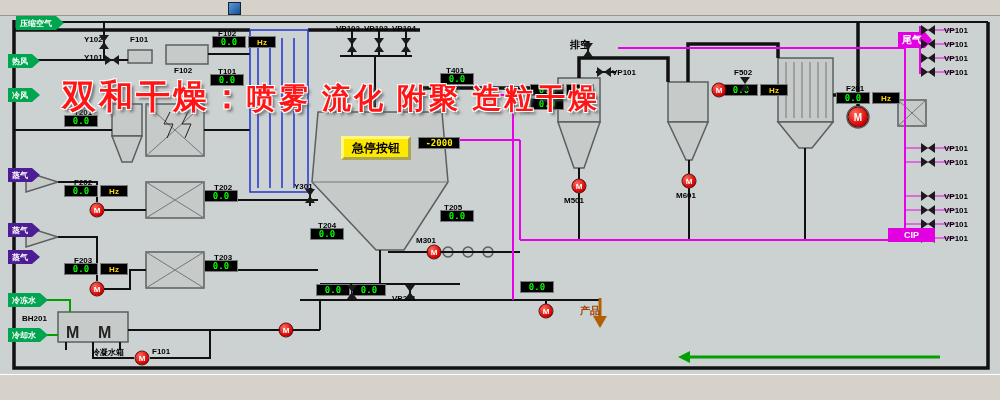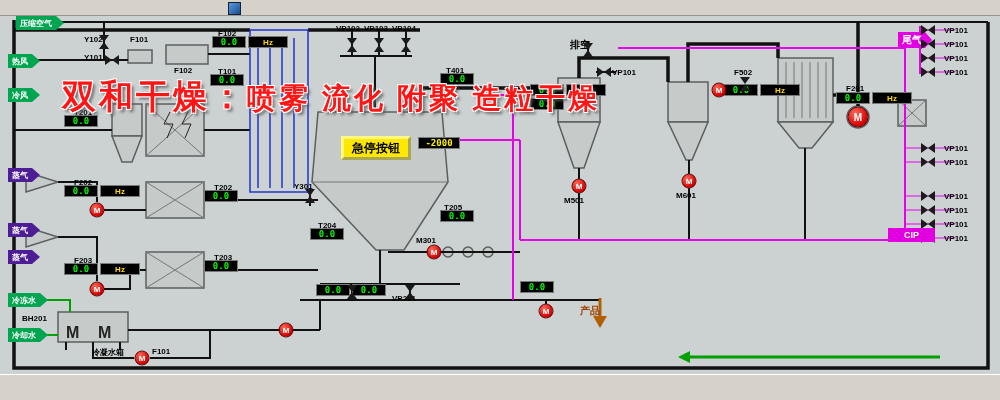--- a/index.html
+++ b/index.html
@@ -18,21 +18,21 @@
   #overlay{position:absolute;inset:0;z-index:4;}
   .tag{position:absolute;font-size:8px;font-weight:bold;color:#000;white-space:nowrap;z-index:5;}
   .lbl-big{font-size:10px;}
   .lbl-product{color:#a04000;font-size:10px;}
   .lbl-gas{background:#e000e0;color:#fff;font-size:10px;padding:1px 10px 1px 4px;
            clip-path:polygon(0 0,calc(100% - 7px) 0,100% 50%,calc(100% - 7px) 100%,0 100%);}
   .disp{position:absolute;height:12px;min-width:30px;background:#000;border:1px solid #7a7a7a;
         color:#00ff00;font-family:"DejaVu Sans Mono",monospace;font-size:9px;font-weight:bold;
         display:flex;align-items:center;justify-content:center;box-sizing:border-box;z-index:6;}
   .disp.y{color:#ffee00;}
-  .hzchip{position:absolute;height:12px;width:40px;background:#000;border:1px solid #7a7a7a;
+  .hzchip{position:absolute;height:12px;width:28px;background:#000;border:1px solid #7a7a7a;
           color:#ffd800;font-size:8px;font-weight:bold;display:flex;align-items:center;
           justify-content:center;box-sizing:border-box;z-index:6;}
   .pump{position:absolute;width:15px;height:15px;border-radius:50%;
         background:radial-gradient(circle at 35% 30%,#ff6a5a,#d40000 70%);
         border:1px solid #5c0000;color:#fff;font-size:8px;font-weight:bold;
         display:flex;align-items:center;justify-content:center;transform:translate(-50%,-50%);
         z-index:7;cursor:pointer;box-sizing:border-box;}
   .pump.big{width:21px;height:21px;font-size:10px;}
   .valve{position:absolute;width:14px;height:10px;transform:translate(-50%,-50%);z-index:7;cursor:pointer;}
   .valve::before{content:"";position:absolute;left:0;top:0;border-style:solid;

